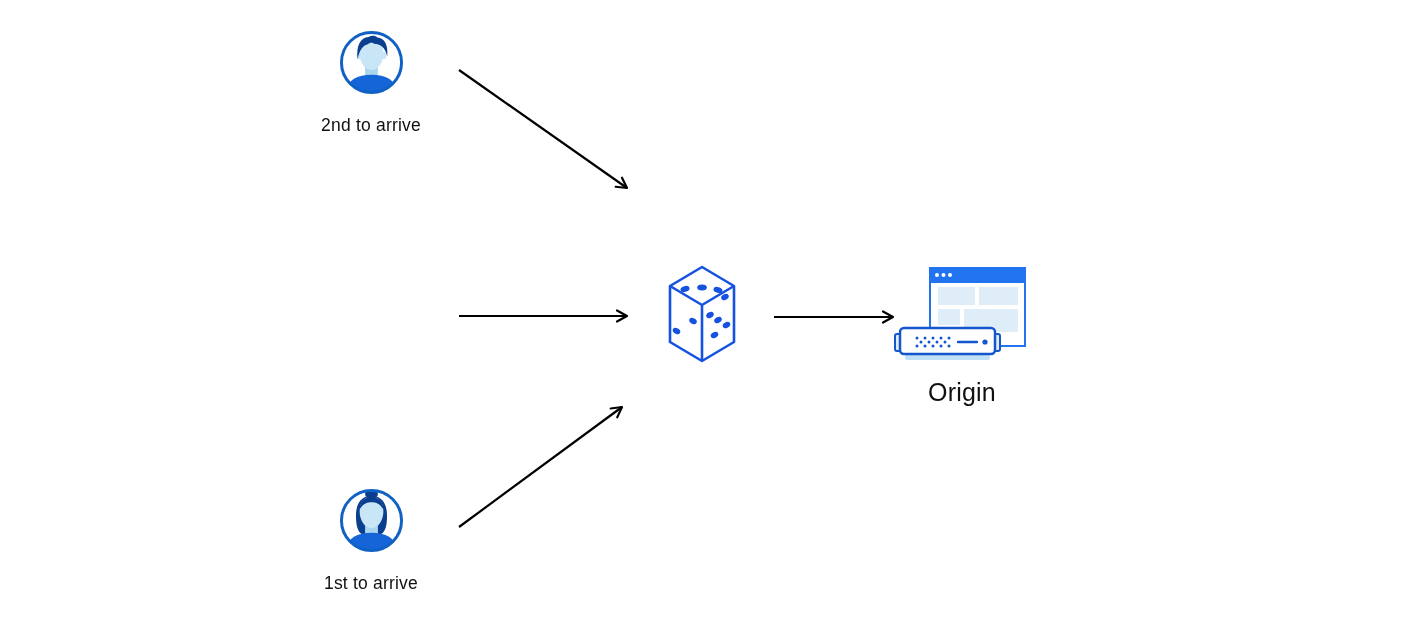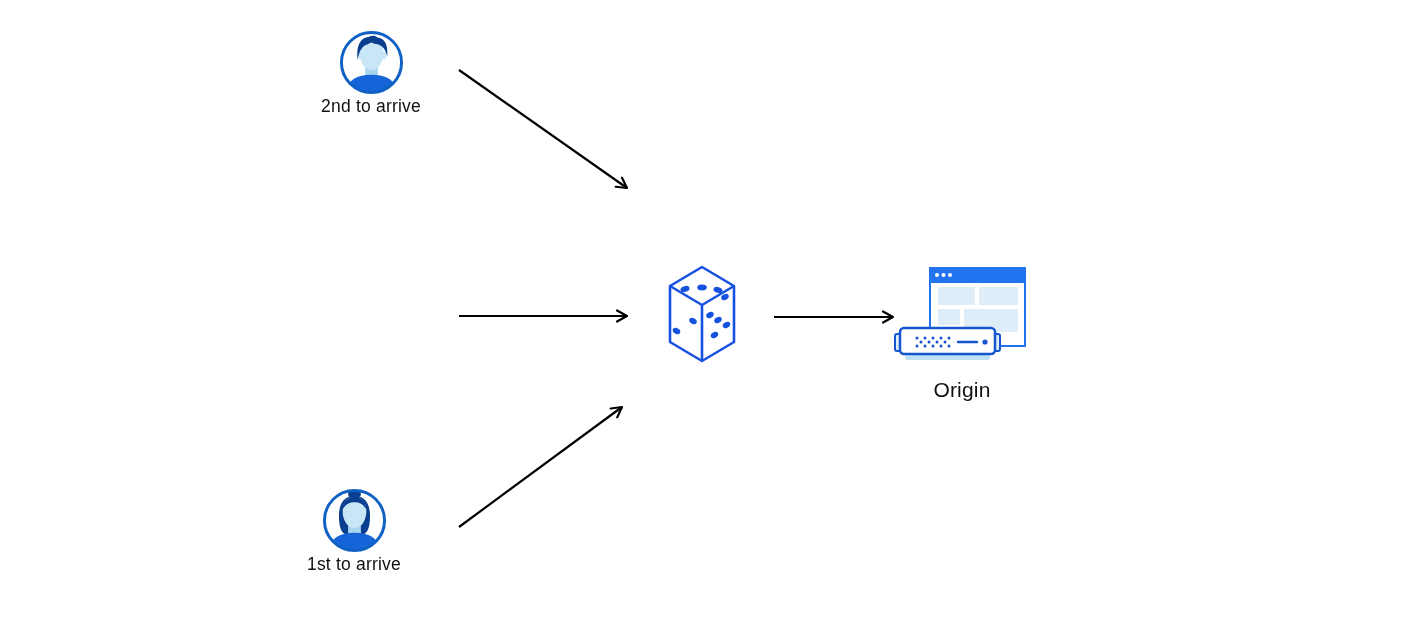--- a/index.html
+++ b/index.html
@@ -23,22 +23,22 @@
     flex-direction: column;
     align-items: center;
   }
   .node-label {
     font-size: 17.5px;
     color: #111111;
     letter-spacing: 0.2px;
     white-space: nowrap;
     text-align: center;
   }
-  .client-label { }
-  .origin-label { margin-top: 11px; font-size: 21px; }
+  .client-label { margin-top: 19px; }
+  .origin-label { margin-top: 11px; font-size: 25px; }
 </style>
 </head>
 <body>
 
 <div class="canvas">
 
   <svg class="arrow-layer" width="1405" height="633" viewBox="0 0 1405 633">
     <defs>
       <marker id="arrowhead" markerWidth="18" markerHeight="18" refX="14" refY="9" orient="auto" markerUnits="userSpaceOnUse">
         <path d="M4,3.5 L14,9 L4,14.5" fill="none" stroke="#000000" stroke-width="2.2" stroke-linecap="round" stroke-linejoin="round"></path>
@@ -65,21 +65,21 @@
         <ellipse cx="21.5" cy="27" rx="2.6" ry="3.8" fill="#C9E6F7"></ellipse>
         <ellipse cx="46.5" cy="27" rx="2.6" ry="3.8" fill="#C9E6F7"></ellipse>
         <path d="M20,31 C18,17 23,8.5 31,8 C34,6 38,6.5 40,8.5 C47,9 51,15 50,28 C48,19 43,15 36.5,15 C35.5,13.5 32,13.5 30.5,15.5 C25,16.5 21.5,22 20,31 Z" fill="#0A3E8F"></path>
       </g>
       <circle cx="34" cy="34" r="30.5" fill="none" stroke="#1061C4" stroke-width="3"></circle>
     </svg>
     <div class="node-label client-label">2nd to arrive</div>
   </div>
 
 
-  <div class="node" style="left:274px; top:487px; width:160px;">
+  <div class="node" style="left:291px; top:487px; width:160px;">
     <svg width="67" height="67" viewBox="0 0 68 68">
       <defs>
           <clipPath id="clip-c">
             <circle cx="34" cy="34" r="30"></circle>
           </clipPath>
         </defs>
       <circle cx="34" cy="34" r="30" fill="#ffffff"></circle>
       <g clip-path="url(#clip-c)">
         <path d="M18.5,35 C16.5,14 26,9 34,9 C42,9 51.5,14 49.5,35 C49,42 46.5,46.5 43.5,48 L24.5,48 C21.5,46.5 19,42 18.5,35 Z" fill="#0A3E8F"></path>
         <rect x="27.5" y="33" width="13" height="16" fill="#A9D6EE"></rect>

